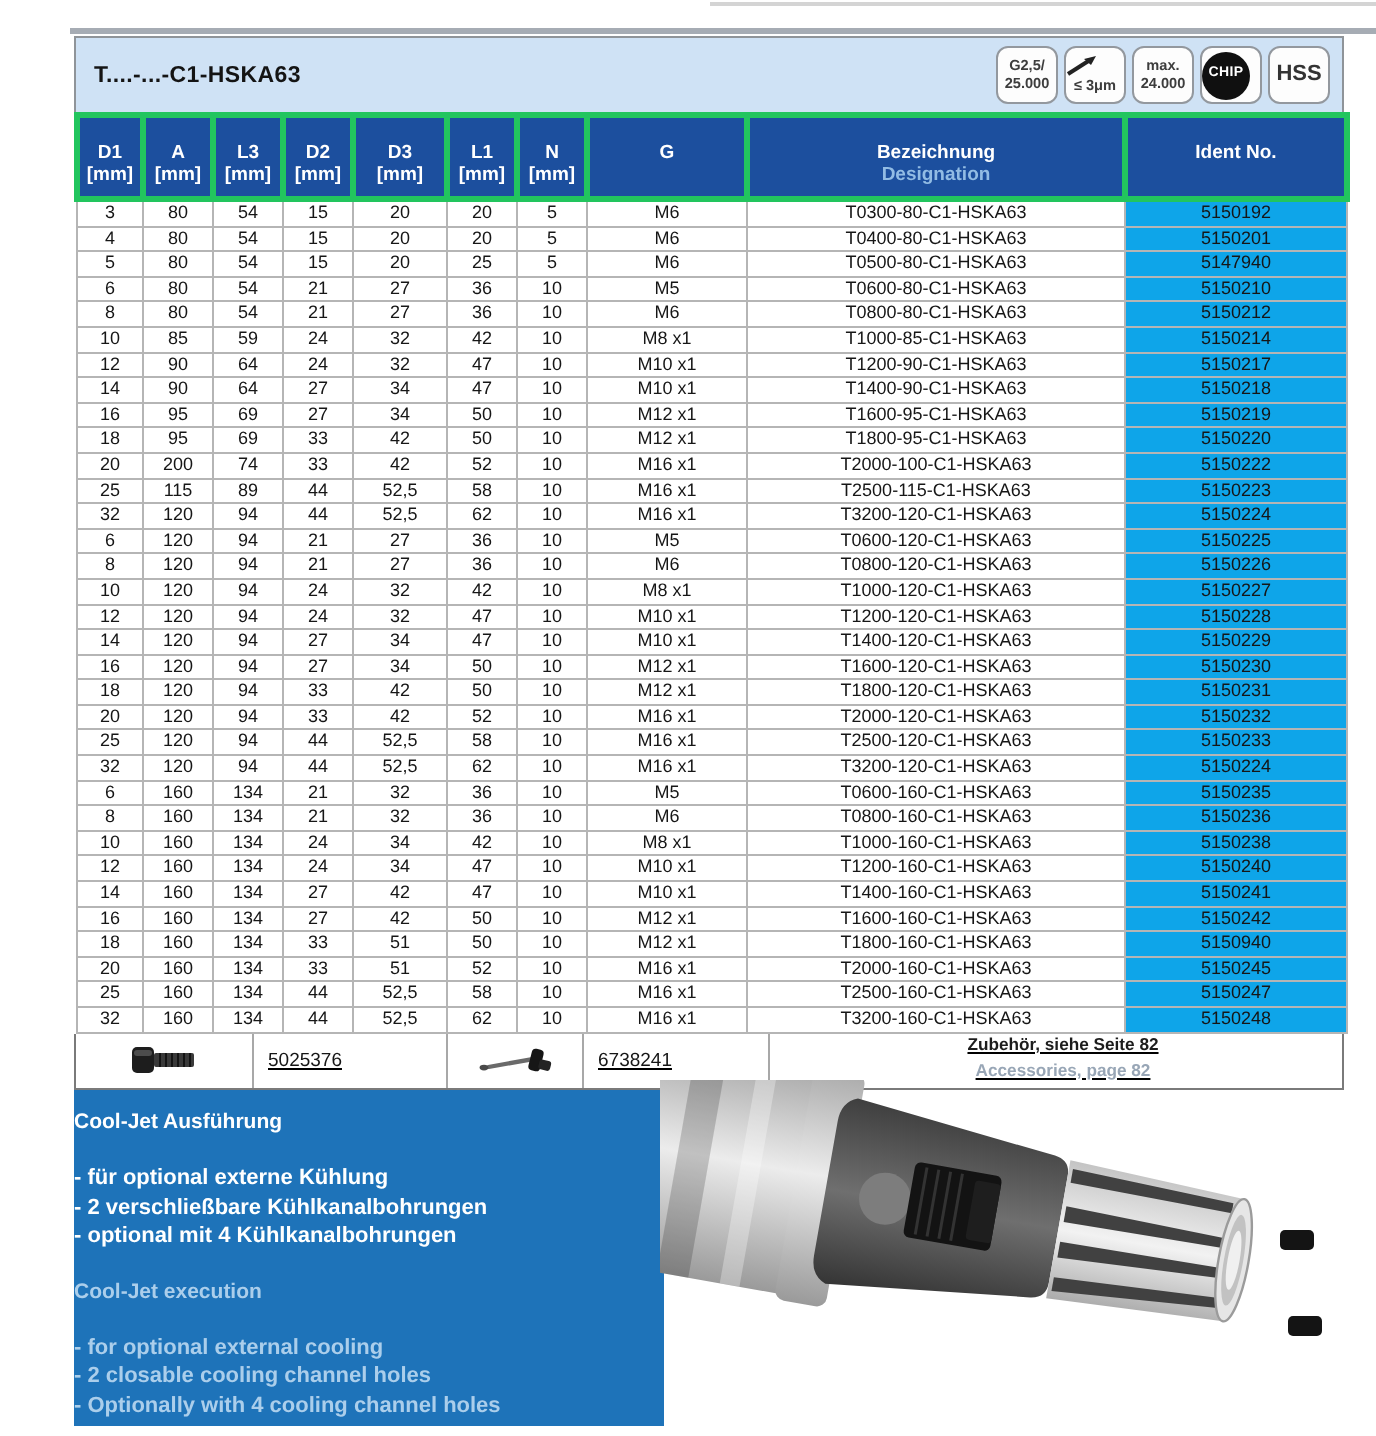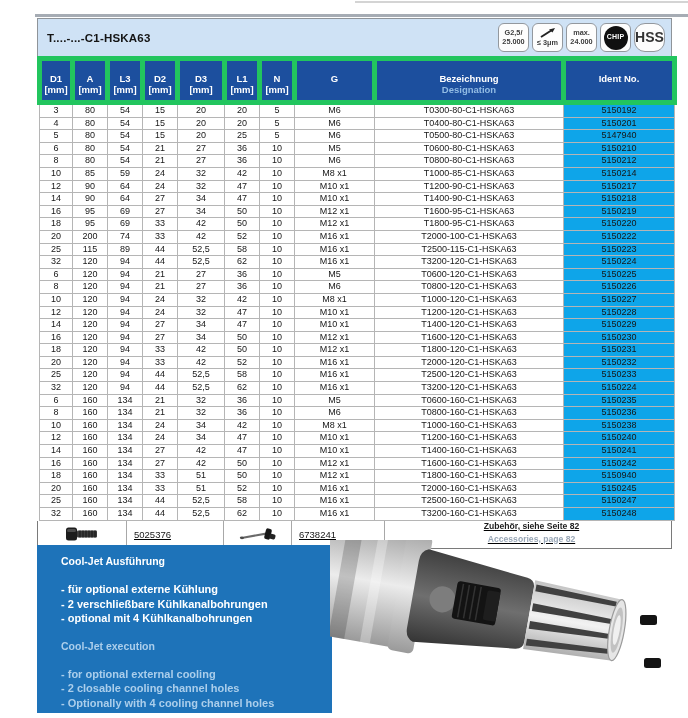--- a/index.html
+++ b/index.html
@@ -10,34 +10,34 @@
   .top-gray-bar{position:absolute;left:35px;top:14px;width:653px;height:3px;background:#a6acb4;}
 
   .content{position:absolute;left:37px;top:18px;width:635px;}
 
   
   .title-bar{height:38px;background:#cfe2f5;border:1px solid #8f9499;border-bottom:none;
              display:flex;align-items:center;padding:0 6px 0 9px;box-sizing:border-box;}
   .title{font-weight:bold;font-size:11.5px;color:#141414;letter-spacing:.2px;}
   .badges{margin-left:auto;display:flex;gap:3px;align-items:center;}
   .badge{background:#fdfdfd;border:1.6px solid #93989e;border-radius:6px;width:31px;height:29px;
-         display:flex;flex-direction:column;align-items:center;justify-content:center;
+         display:flex;flex-direction:column;justify-content:center;
          font-size:7.3px;font-weight:bold;color:#3d3d3d;line-height:8.5px;box-sizing:border-box;text-align:center;}
   .badge .chip-circle{width:24px;height:24px;border-radius:50%;background:#101010;color:#fff;
          display:flex;align-items:center;justify-content:center;font-size:7px;font-weight:bold;letter-spacing:.2px;}
-  .badge.hss{font-size:14px;color:#333;border-radius:11px;}
+  .badge.hss{font-size:11px;color:#333;}
   .badge svg{display:block;margin-bottom:1px;}
 
   
   table{border-collapse:collapse;width:635px;table-layout:fixed;border:1px solid #7a7a7a;}
   col.c-d1{width:33px}col.c-a{width:35px}col.c-l3{width:35px}col.c-d2{width:35px}
   col.c-d3{width:47px}col.c-l1{width:35px}col.c-n{width:35px}col.c-g{width:80px}
   col.c-bez{width:189px}col.c-id{width:111px}
   thead th{background:#1c4f9e;color:#ffffff;font-size:9.5px;line-height:10.5px;font-weight:bold;
-           padding:13px 0 5px;vertical-align:top;border:5px solid #22c55e;}
+           padding:13px 0 5px;vertical-align:top;border:3px solid #22c55e;}
   thead th .sub{display:block;font-weight:bold;}
   thead th .sub.light{color:#92bce4;}
   tbody td{font-size:9px;text-align:center;height:11.6px;line-height:11.6px;padding:0 1px;
            border:1px solid #b5b5b5;color:#161616;background:#ffffff;
            white-space:nowrap;overflow:hidden;}
   tbody td.ident{background:#0ea5e9;}
   tr.group-start td{border-top:1.7px solid #4a4a4a;}
 
   
   .acc-row{display:flex;border:1px solid #7a7a7a;border-top:none;height:27px;align-items:stretch;text-decoration:underline;}
@@ -45,21 +45,21 @@
   .acc-cell:last-child{border-right:none;flex-direction:column;}
   .acc-cell.icon-cell{justify-content:center;}
   .w1{width:89px}.w2{width:97px;padding-left:7px;font-size:9.5px;color:#161616;}
   .w3{width:68px}.w4{width:93px;padding-left:7px;font-size:9.5px;color:#161616;}
   .w5{flex:1;padding-left:7px;font-size:8.6px;font-weight:bold;color:#1d1d1d;gap:3px;white-space:nowrap;}
   .w5 .en{color:#98a6b6;font-weight:bold;}
 
   
   .info-section{position:absolute;left:37px;top:545px;width:651px;height:173px;}
   .cool-box{position:absolute;left:0;top:0;width:295px;height:168px;background:#1e73b9;
-            color:#ffffff;padding:10px 8px 0 24px;box-sizing:border-box;}
+            color:#ffffff;padding:10px 8px 0 0;box-sizing:border-box;}
   .cb-title{font-size:10.5px;font-weight:bold;margin-bottom:15px;}
   .cb-title.en,.cb-list.en{color:#abceeb;}
   .cb-list{font-size:11px;font-weight:bold;line-height:14.5px;margin-bottom:14px;}
   .photo{position:absolute;left:293px;top:-5px;width:358px;height:178px;}
 </style>
 </head>
 <body>
 
 <div class="top-thin-line"></div>
 <div class="top-gray-bar"></div>

